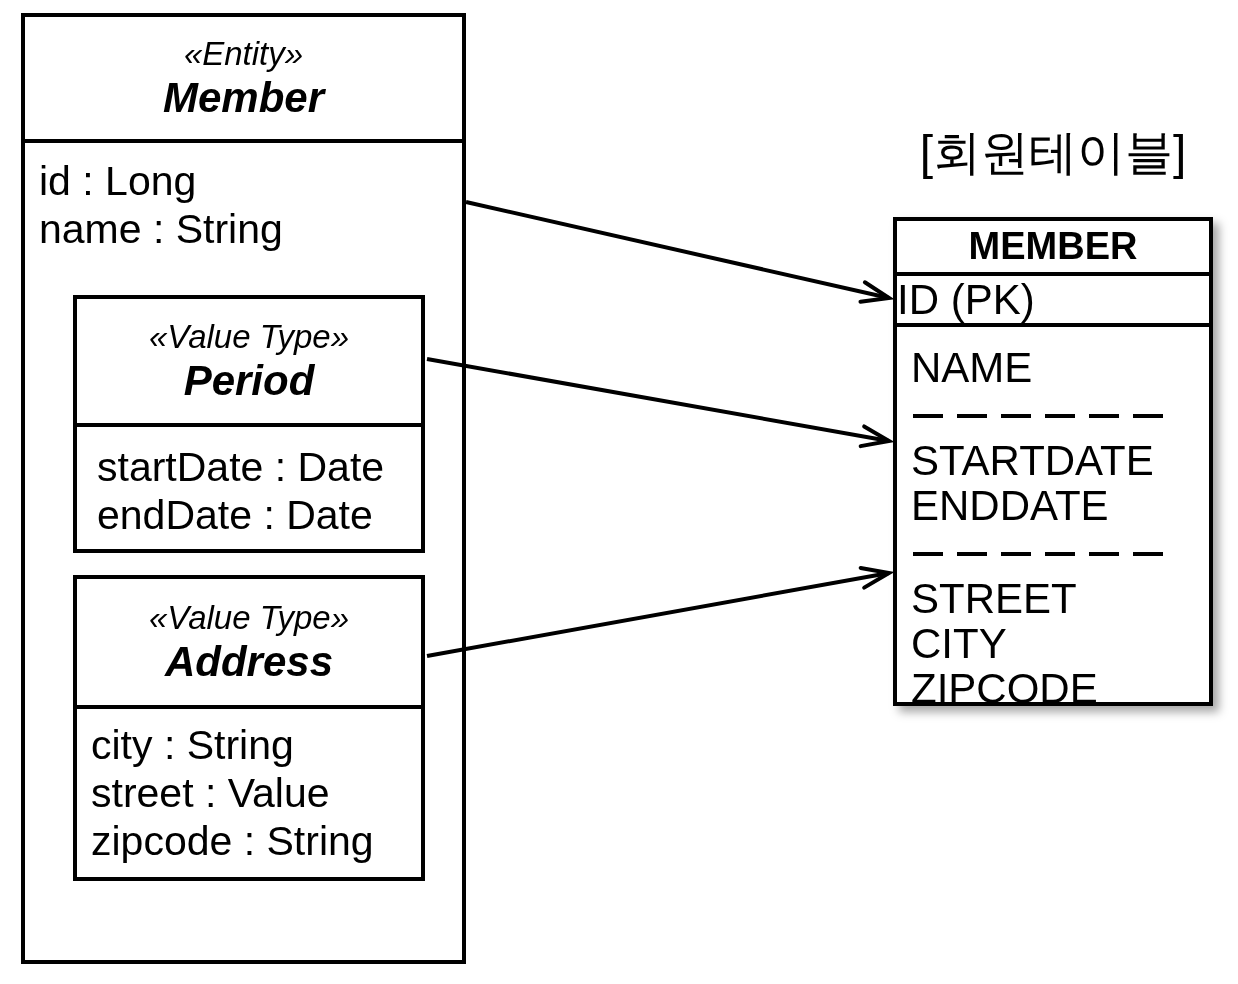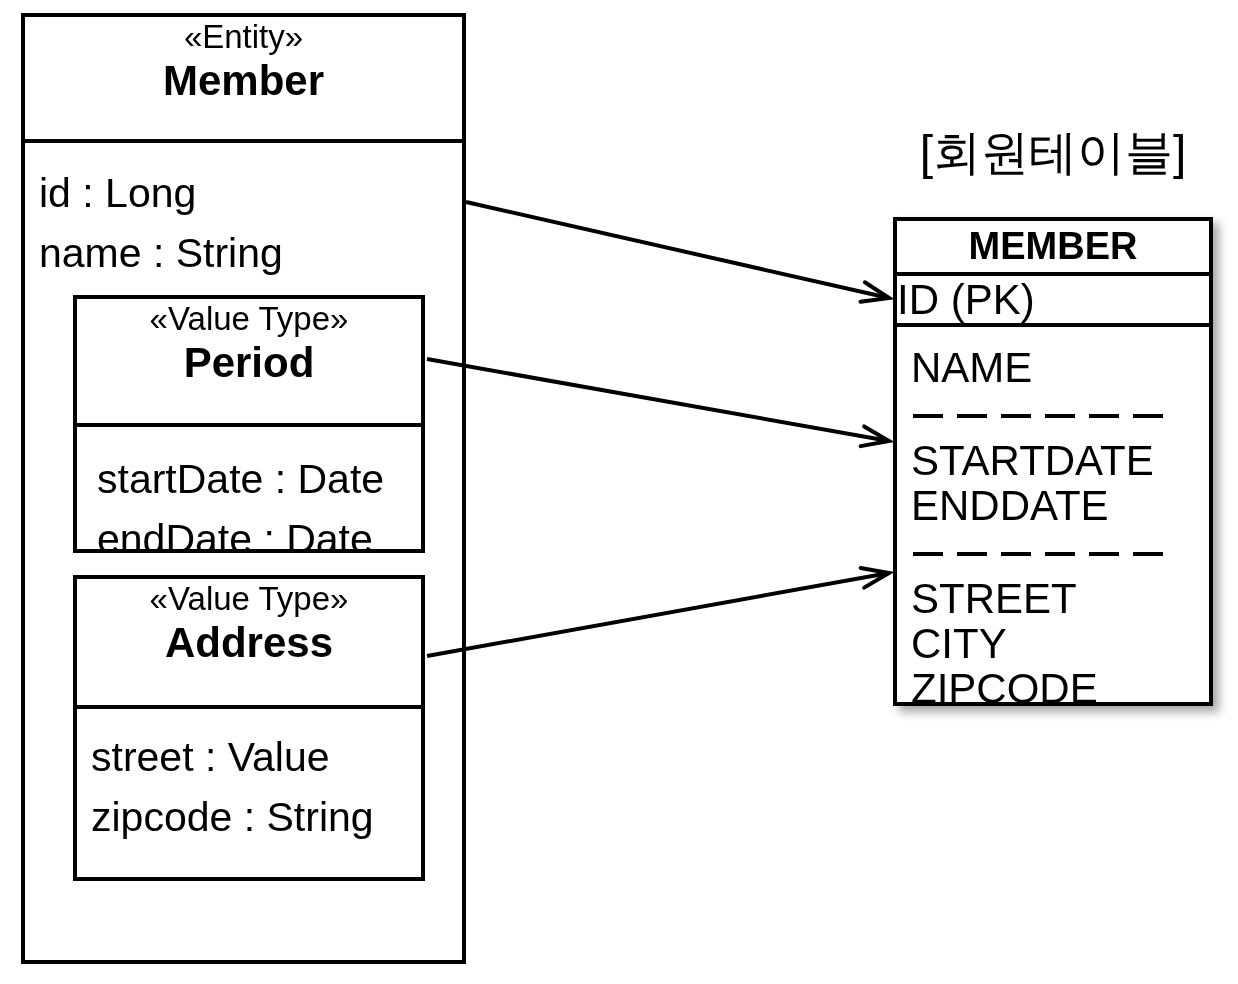--- a/index.html
+++ b/index.html
@@ -5,27 +5,27 @@
   html,body { margin:0; padding:0; background:#ffffff; }
   .canvas {
     position:relative; width:1238px; height:984px; background:#ffffff;
     font-family:"Liberation Sans","DejaVu Sans",sans-serif; color:#000;
     overflow:hidden;
   }
   .uml-box {
     position:absolute; border:4px solid #000; box-sizing:border-box; background:#ffffff;
   }
   .uml-head {
-    display:flex; flex-direction:column; align-items:center; justify-content:flex-start;
-    border-bottom:4px solid #000; box-sizing:border-box; text-align:center;
+    display:flex; flex-direction:column; align-items:center; justify-content:center;
+    border-bottom:4px solid #000; box-sizing:border-box; text-align:center;font-style:italic;
   }
   .stereo { font-size:33px; line-height:40px; }
   .uml-name { font-size:42px; font-weight:bold; line-height:48px; }
   .attrs { font-size:41px; line-height:48px; }
-  .attrs div { white-space:nowrap;margin-top:12px; }
+  .attrs div { white-space:nowrap; }
 
   #member-box  { left:21px; top:13px;  width:445px; height:951px; }
   #member-box .uml-head { height:126px; }
   #member-box .attrs { padding:14px 0 0 14px; }
 
   #period-box  { left:73px; top:295px; width:352px; height:258px; z-index:2; }
   #period-box .uml-head { height:128px; }
   #period-box .attrs { padding:16px 0 0 20px; }
 
   #address-box { left:73px; top:575px; width:352px; height:306px; z-index:2; }
@@ -85,20 +85,21 @@
       <div>endDate : Date</div>
     </div>
   </div>
 
   <div class="uml-box" id="address-box">
     <div class="uml-head">
       <div class="stereo">«Value Type»</div>
       <div class="uml-name">Address</div>
     </div>
     <div class="attrs">
+      <div>city : String</div>
       <div>street : Value</div>
       <div>zipcode : String</div>
     </div>
   </div>
 
   <div class="tbl-caption">[회원테이블]</div>
 
   <div class="uml-box" id="member-table">
     <div class="tbl-head">MEMBER</div>
     <div class="tbl-pk">ID (PK)</div>

